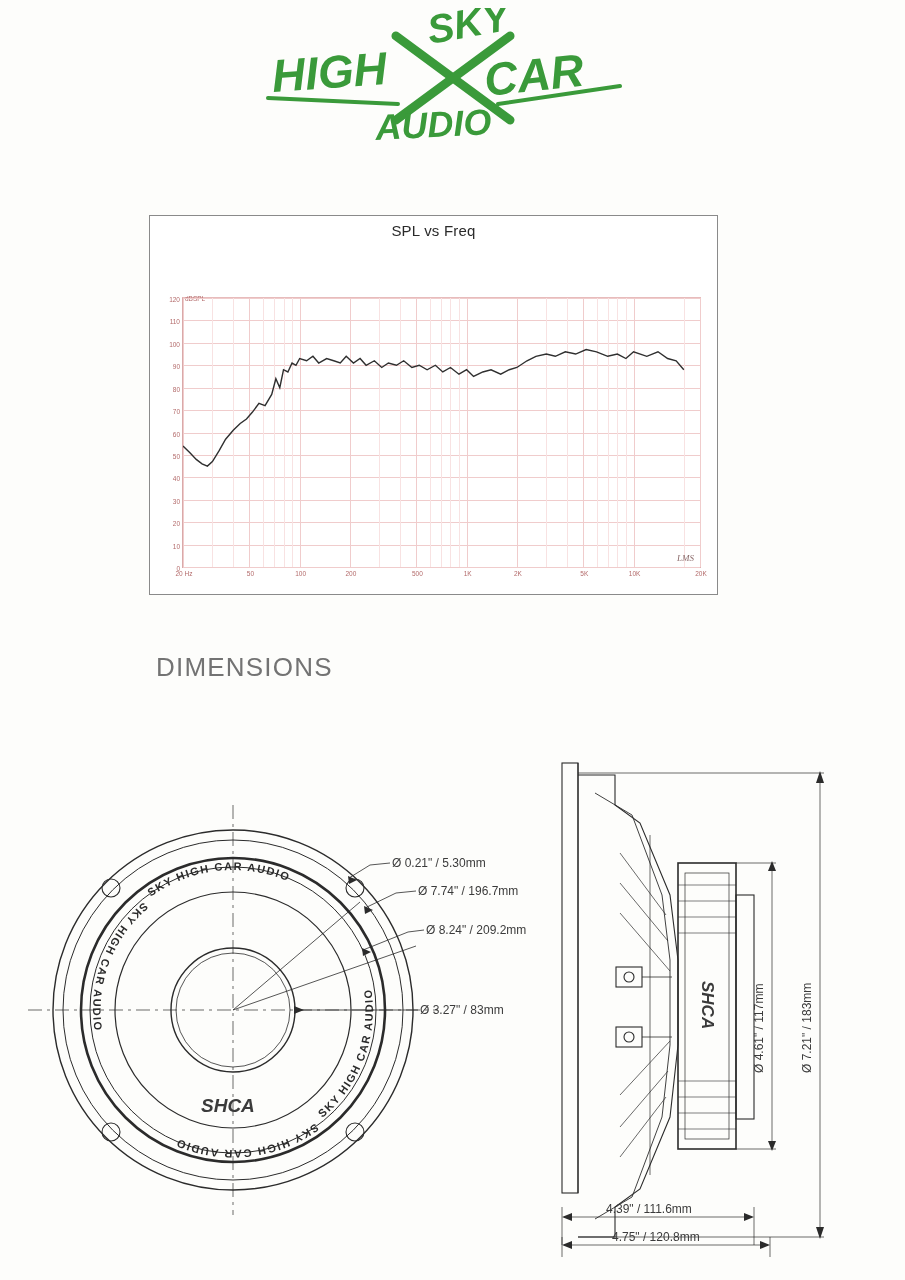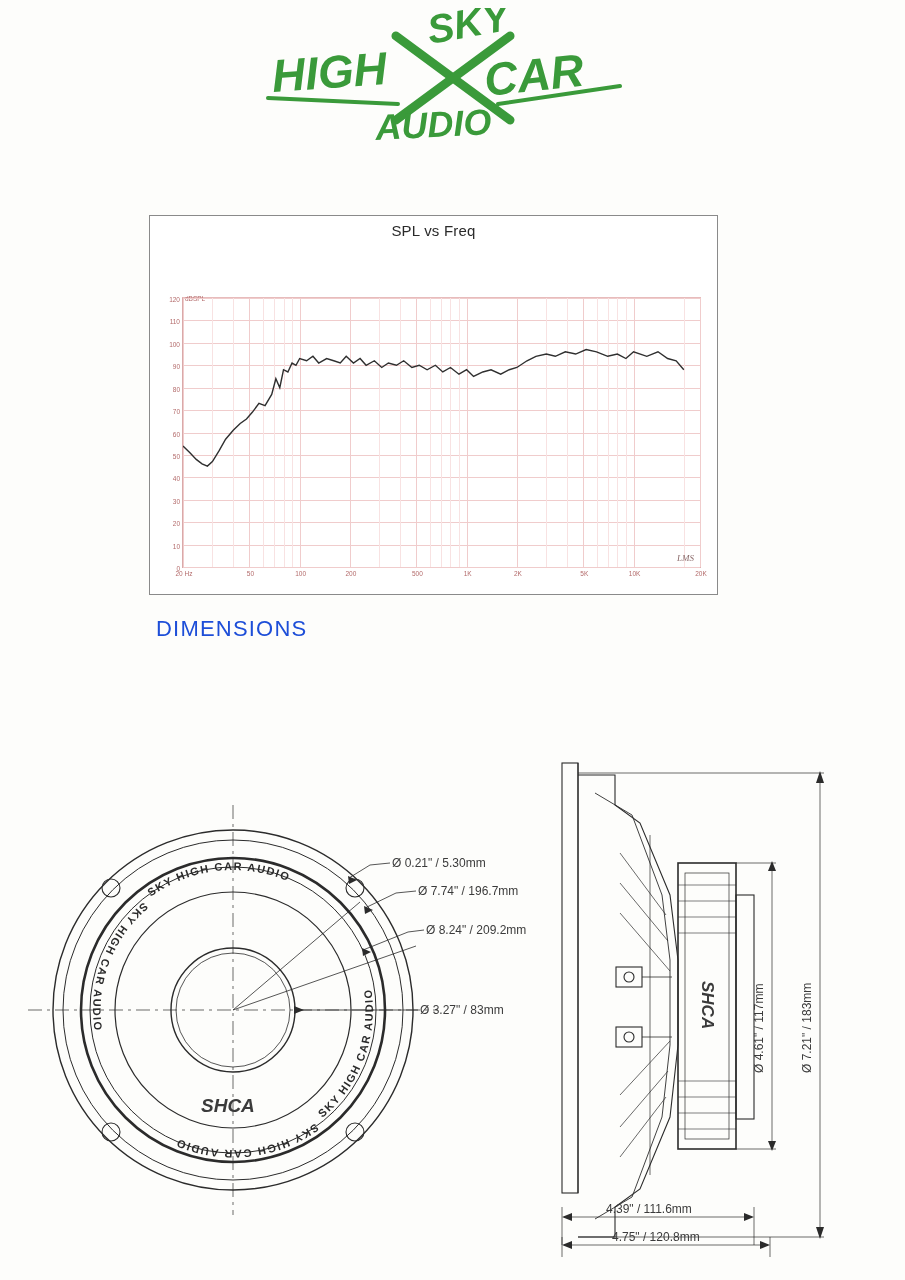--- a/index.html
+++ b/index.html
@@ -106,24 +106,24 @@
     color: #8b6a6a;
     font-style: italic;
     font-family: "Liberation Serif", serif;
   }
   #trace { position:absolute; left:0; top:0; width:100%; height:100%; }
 
   
   #dimensions-heading {
     position: absolute;
     left: 156px;
-    top: 616px;
-    font-size: 22px;
+    top: 652px;
+    font-size: 26px;
     letter-spacing: 1.2px;
-    color: #1d4ed8;
+    color: #737373;
     font-family: "Liberation Sans", sans-serif;
   }
 
   
   #front-drawing {
     position: absolute;
     left: 18px;
     top: 760px;
     width: 560px;
     height: 500px;

